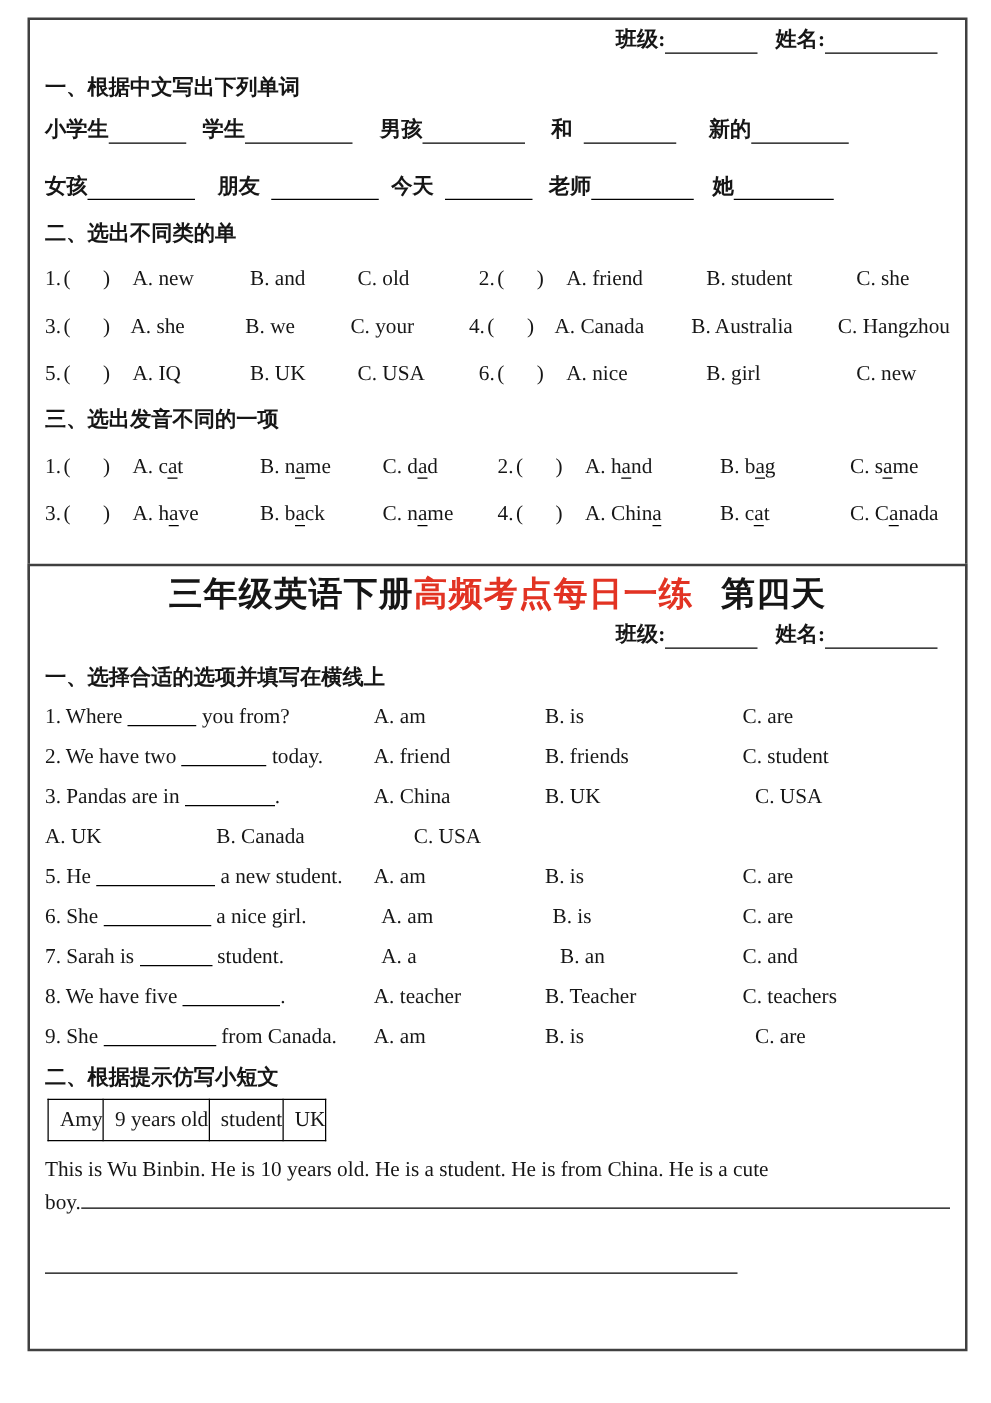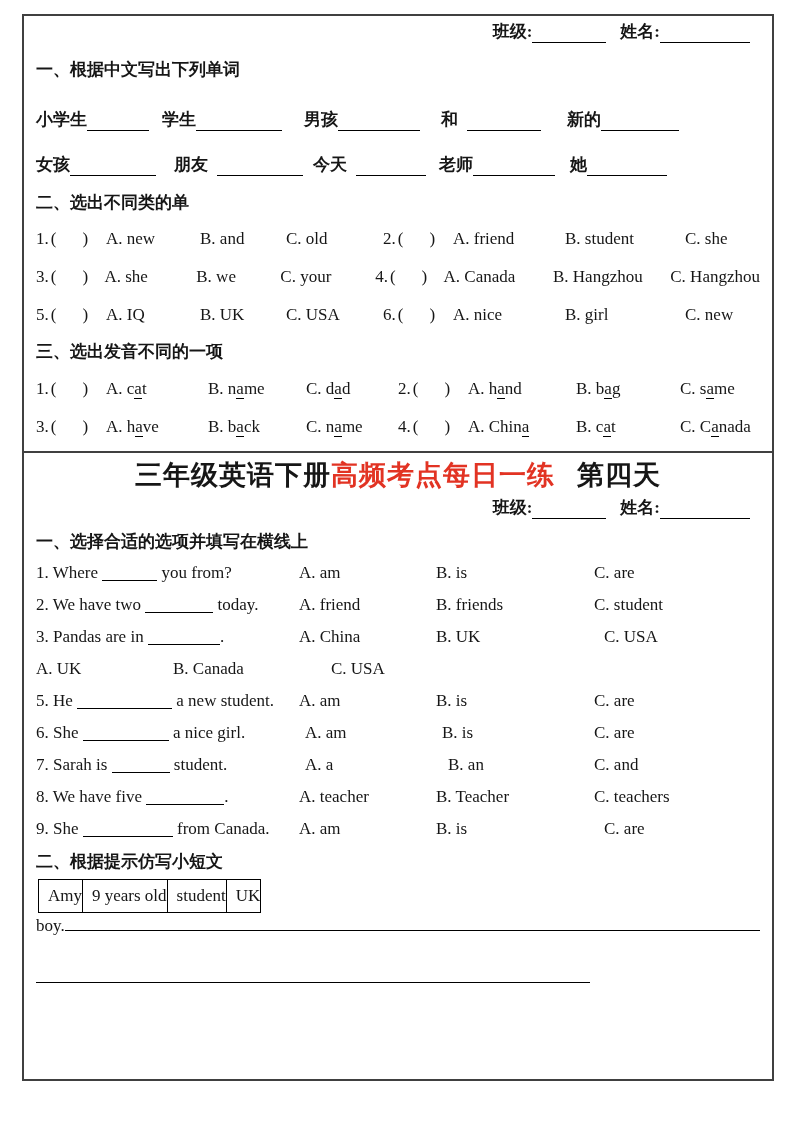--- a/index.html
+++ b/index.html
@@ -19,21 +19,21 @@
   .title { text-align: center; font-size: 27px; font-weight: 700; margin-top: 5px; line-height: 34px; letter-spacing: 1px; white-space: nowrap; }
   .title .gap { display: inline-block; width: 22px; }
   .red { color: #e23323; }
 
   .idline { display: flex; justify-content: flex-end; align-items: flex-end; margin-top: 5px; height: 22px; padding-right: 10px; font-weight: 700; }
   .idline .lbl { margin-left: 14px; }
   .blank { display: inline-block; border-bottom: 1.5px solid #000; height: 14px; vertical-align: -3px; }
 
   .sec-head { font-weight: 700; margin-top: 16px; line-height: 22px; }
 
-  .word-row { display: flex; align-items: flex-end; margin-top: 24px; height: 26px; font-weight: 700; white-space: nowrap; }
+  .word-row { display: flex; align-items: flex-end; margin-top: 8px; height: 26px; font-weight: 700; white-space: nowrap; }
 
   .crow, .qrow { display: flex; align-items: baseline; white-space: nowrap; line-height: 22px; }
   .cn { display: inline-block; }
   .asp { display: inline-block; width: 26px; }
   .co { display: inline-block; }
 
   .ul { border-bottom: 1.6px solid #000; }
 
   .info-table { border-collapse: collapse; margin-top: 6px; margin-left: 2px; }
   .info-table td { border: 1.5px solid #000; height: 33px; padding: 0 0 0 9px; vertical-align: middle; }
@@ -97,21 +97,21 @@
     <span class="co">C. she</span>
   </div>
 
   <div class="crow" style="margin-top:16px">
     <span class="cn" style="width:70px"><span>3.</span><span style="margin-left:2px">(</span><span class="asp"></span><span>)</span></span>
     <span class="co" style="width:94px">A. she</span>
     <span class="co" style="width:86px">B. we</span>
     <span class="co" style="width:97px">C. your</span>
     <span class="cn" style="width:70px"><span>4.</span><span style="margin-left:2px">(</span><span class="asp"></span><span>)</span></span>
     <span class="co" style="width:112px">A. Canada</span>
-    <span class="co" style="width:120px">B. Hangzhou</span>
+    <span class="co" style="width:120px">B. Australia</span>
     <span class="co">C. Hangzhou</span>
   </div>
 
   <div class="crow" style="margin-top:16px">
     <span class="cn" style="width:70px"><span>5.</span><span style="margin-left:2px">(</span><span class="asp"></span><span>)</span></span>
     <span class="co" style="width:94px">A. IQ</span>
     <span class="co" style="width:86px">B. UK</span>
     <span class="co" style="width:97px">C. USA</span>
     <span class="cn" style="width:70px"><span>6.</span><span style="margin-left:2px">(</span><span class="asp"></span><span>)</span></span>
     <span class="co" style="width:112px">A. nice</span>
@@ -228,20 +228,21 @@
     <tbody>
     <tr>
       <td>Amy</td>
       <td>9 years old</td>
       <td>student</td>
       <td>UK</td>
     </tr>
   </tbody>
     </table>
 
+  <div class="para">This is Wu Binbin. He is 10 years old. He is a student. He is from China. He is a cute</div>
 
   <div class="boyline">
     <span>boy.</span>
     <span class="blank" style="flex:1"></span>
   </div>
 
   <div class="lastline">
     <span class="blank" style="width:554px"></span>
   </div>
 

